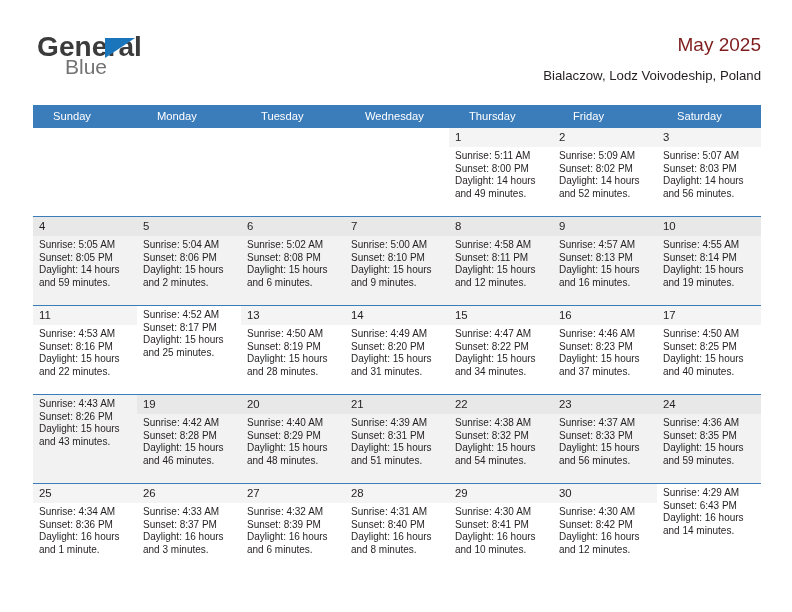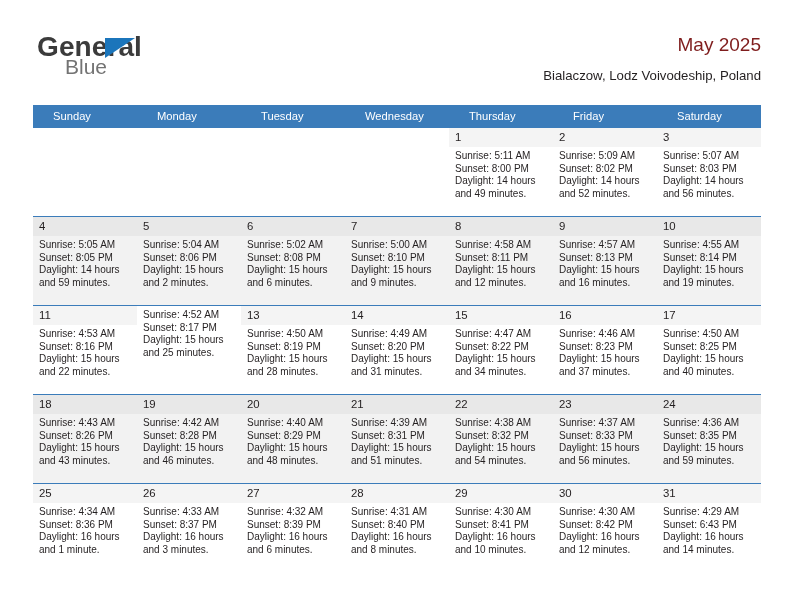--- a/index.html
+++ b/index.html
@@ -346,21 +346,20 @@
             <div class="day-info">
               <div>Sunrise: 4:50 AM</div>
               <div>Sunset: 8:25 PM</div>
               <div>Daylight: 15 hours</div>
               <div>and 40 minutes.</div>
             </div>
           </div>
         </div>
         <div class="week shaded">
           <div class="day">
-            <div class="day-num">18</div>
             <div class="day-info">
               <div>Sunrise: 4:43 AM</div>
               <div>Sunset: 8:26 PM</div>
               <div>Daylight: 15 hours</div>
               <div>and 43 minutes.</div>
             </div>
           </div>
           <div class="day">
             <div class="day-num">19</div>
             <div class="day-info">
@@ -465,21 +464,20 @@
           <div class="day">
             <div class="day-num">30</div>
             <div class="day-info">
               <div>Sunrise: 4:30 AM</div>
               <div>Sunset: 8:42 PM</div>
               <div>Daylight: 16 hours</div>
               <div>and 12 minutes.</div>
             </div>
           </div>
           <div class="day">
-            <div class="day-num">31</div>
             <div class="day-info">
               <div>Sunrise: 4:29 AM</div>
               <div>Sunset: 6:43 PM</div>
               <div>Daylight: 16 hours</div>
               <div>and 14 minutes.</div>
             </div>
           </div>
         </div>
       </div>
   </div>

